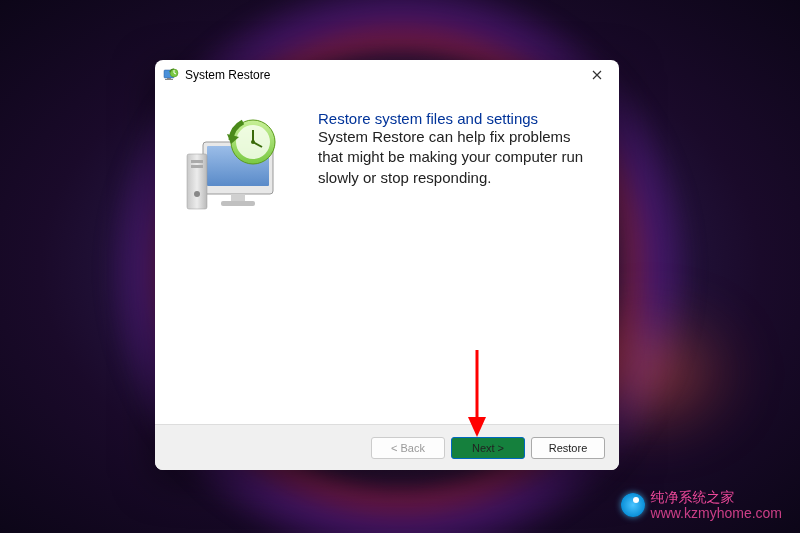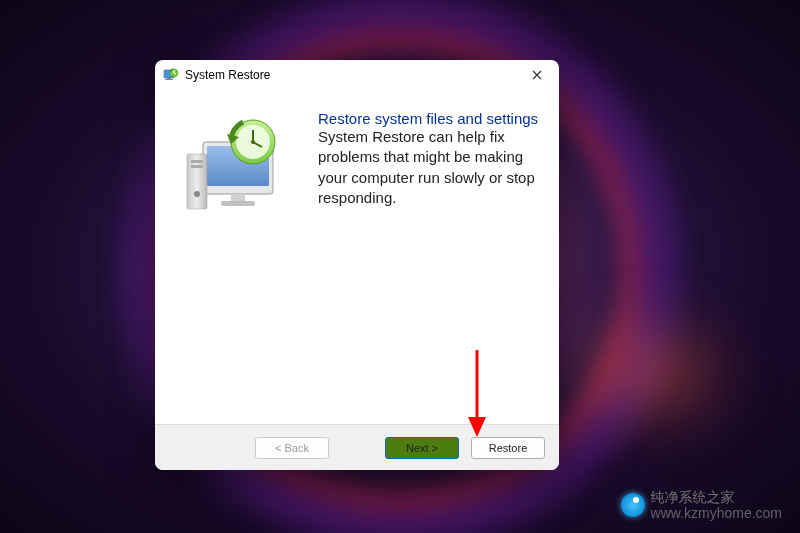--- a/index.html
+++ b/index.html
@@ -32,21 +32,21 @@
       position: absolute;
       width: 180px; height: 120px;
       right: 60px; bottom: 100px;
       background: radial-gradient(ellipse, rgba(255,100,60,0.6) 0%, transparent 70%);
       filter: blur(30px);
     }
     .dialog {
       position: absolute;
       left: 155px;
       top: 60px;
-      width: 404px;
+      width: 464px;
       height: 410px;
       background: #ffffff;
       border-radius: 8px;
       box-shadow: 0 10px 40px rgba(0,0,0,0.5);
       display: flex;
       flex-direction: column;
     }
     .titlebar {
       height: 30px;
       display: flex;
@@ -100,59 +100,58 @@
       margin-bottom: 14px;
     }
     .button-row {
       height: 46px;
       border-top: 1px solid #ddd;
       background: #f0f0f0;
       display: flex;
       align-items: center;
       justify-content: flex-end;
       padding: 0 14px;
-      gap: 12px;
+      gap: 6px;
       border-radius: 0 0 8px 8px;
     }
     .btn {
       min-width: 74px;
       height: 22px;
       font-size: 11px;
       background: #fdfdfd;
       border: 1px solid #aaa;
       border-radius: 3px;
       cursor: pointer;
       padding: 0 10px;
       color: #222;
     }
     .btn:disabled {
       color: #999;
       border-color: #ccc;
       cursor: default;
     }
     .btn.primary {
       border: 1.5px solid #0067c0;
-      background: #4d7c0f;
-      margin-left: 44px;
+      background: #15803d;
     }
     
     .arrow {
       position: absolute;
       left: 462px;
       top: 345px;
       pointer-events: none;
     }
     
     .watermark {
       position: absolute;
       right: 18px;
       bottom: 12px;
       display: flex;
       align-items: center;
-      color: #737373;
+      color: #ec4899;
       font-size: 14px;
       gap: 6px;
     }
     .watermark-logo {
       width: 24px;
       height: 24px;
       border-radius: 50%;
       background: radial-gradient(circle, #4ac4ff 0%, #0a8fd8 70%);
       position: relative;
       box-shadow: 0 0 6px rgba(74,196,255,0.7);

